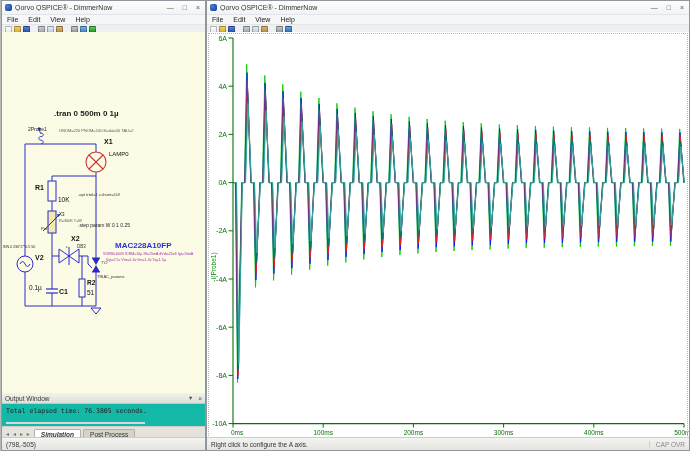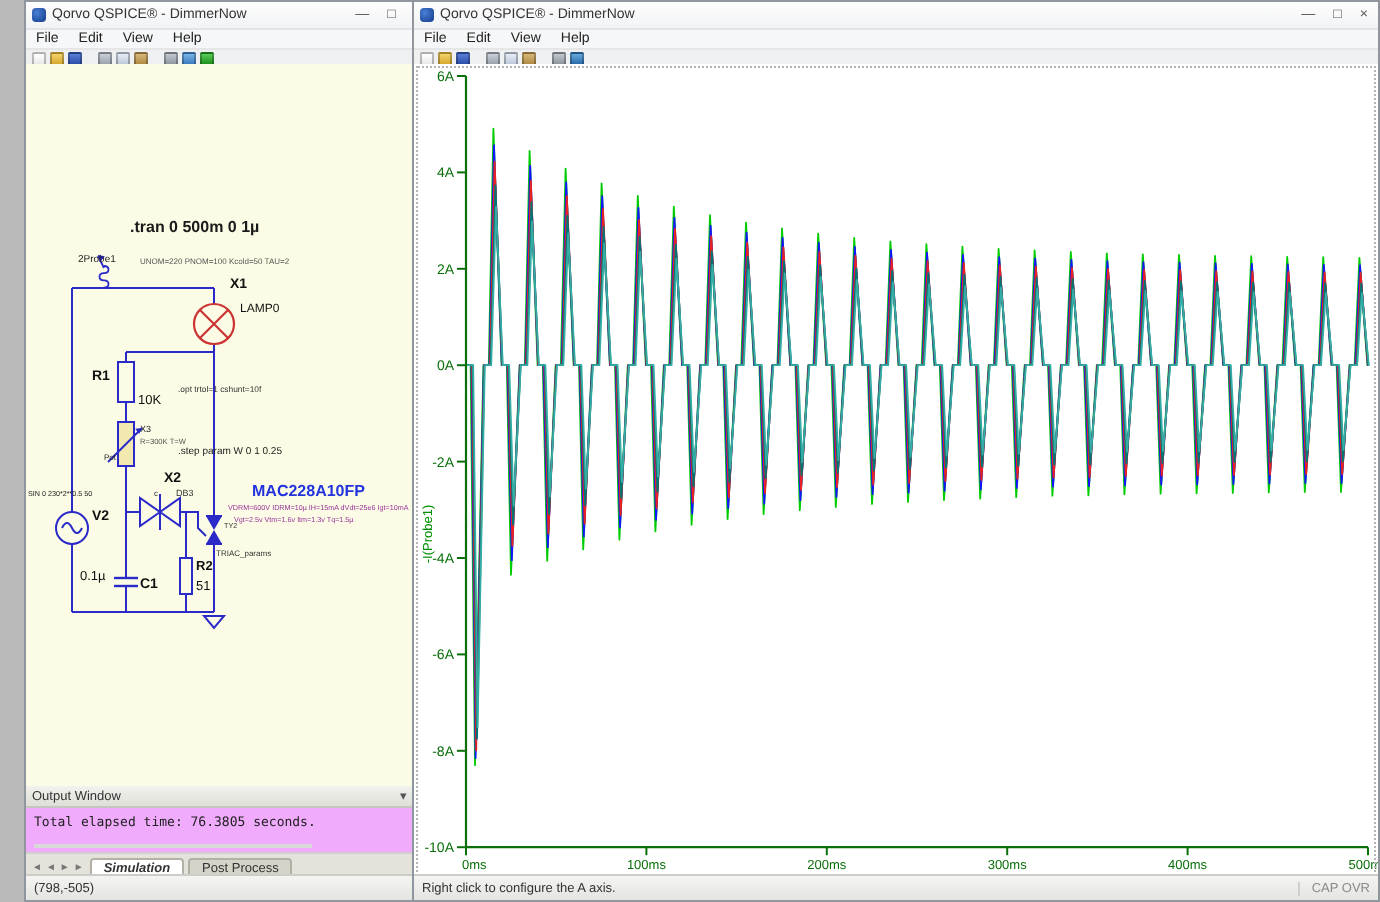--- a/index.html
+++ b/index.html
@@ -1,20 +1,20 @@
 <!DOCTYPE html>
 <html><head>
 <meta charset="utf-8">
 <style>
   html,body{margin:0;padding:0;background:#c8c8c8;}
   #screen{position:relative;width:690px;height:451px;overflow:hidden;
     font-family:"Liberation Sans",sans-serif;background:#b9b9b9;}
   .window{position:absolute;top:0;height:451px;border:1px solid #8f969e;
     background:#f0f0f0;box-sizing:border-box;}
-  #win-left{left:12px;width:205px;}
+  #win-left{left:1px;width:205px;}
   #win-right{left:206px;width:484px;}
   .titlebar{height:13px;background:linear-gradient(#fdfdfd,#f1f3f5);
     display:flex;align-items:center;padding:0 3px;border-bottom:1px solid #e2e4e7;}
   .appicon{width:7px;height:7px;border-radius:2px;margin-right:3px;flex:none;
     background:radial-gradient(circle at 35% 35%,#4a7fd6,#123a8a);}
   .title-text{font-size:7px;color:#333;white-space:nowrap;overflow:hidden;flex:1;}
   .winbtns{display:flex;gap:9px;margin-right:2px;}
   .winbtn{font-size:7px;color:#555;line-height:7px;cursor:default;}
   .menubar{height:9px;display:flex;align-items:center;gap:10px;padding:0 5px;
     background:#f6f7f8;border-bottom:1px solid #e6e6e6;}
@@ -34,21 +34,21 @@
   .i-run{background:linear-gradient(#58d058,#1e8f1e);}
   .i-help{background:linear-gradient(#66aadd,#2a6aaa);}
   #schematic{position:absolute;left:0;top:31px;width:203px;height:361px;
     background:#fcfce6;border-bottom:1px solid #b9b9b9;}
   #outwin-header{position:absolute;left:0;top:392px;width:203px;height:11px;
     background:linear-gradient(#f2f2ee,#dfdfd8);border-bottom:1px solid #c6c6c0;
     display:flex;align-items:center;padding:0 3px;box-sizing:border-box;}
   #outwin-header .t{font-size:6.5px;color:#333;flex:1;}
   #outwin-header .b{font-size:6.5px;color:#555;margin-left:6px;}
   #outwin-log{position:absolute;left:0;top:403px;width:203px;height:23px;
-    background:#f0abfc;border-bottom:1px solid #cfcfcf;
+    background:#14b8a6;border-bottom:1px solid #cfcfcf;
     font-family:"DejaVu Sans Mono",monospace;font-size:6.5px;color:#222;
     padding:3px 0 0 4px;box-sizing:border-box;}
   #outwin-log .scroll{position:absolute;left:4px;right:60px;bottom:2px;height:2px;background:#d9d9d9;}
   #tabbar{position:absolute;left:0;top:426px;width:203px;height:12px;
     background:#e4e2da;display:flex;align-items:flex-end;padding-left:2px;box-sizing:border-box;}
   .tabnav{font-size:5px;color:#777;margin:0 1px 2px 1px;}
   .tab{font-size:6.5px;padding:1px 6px;border:1px solid #b3b0a6;border-bottom:none;
     border-radius:2px 2px 0 0;margin-left:2px;color:#333;background:#d6d3c9;}
   .tab.active{background:#ffffff;font-weight:bold;font-style:italic;}
   .statusbar{position:absolute;left:0;bottom:0;width:100%;height:13px;

